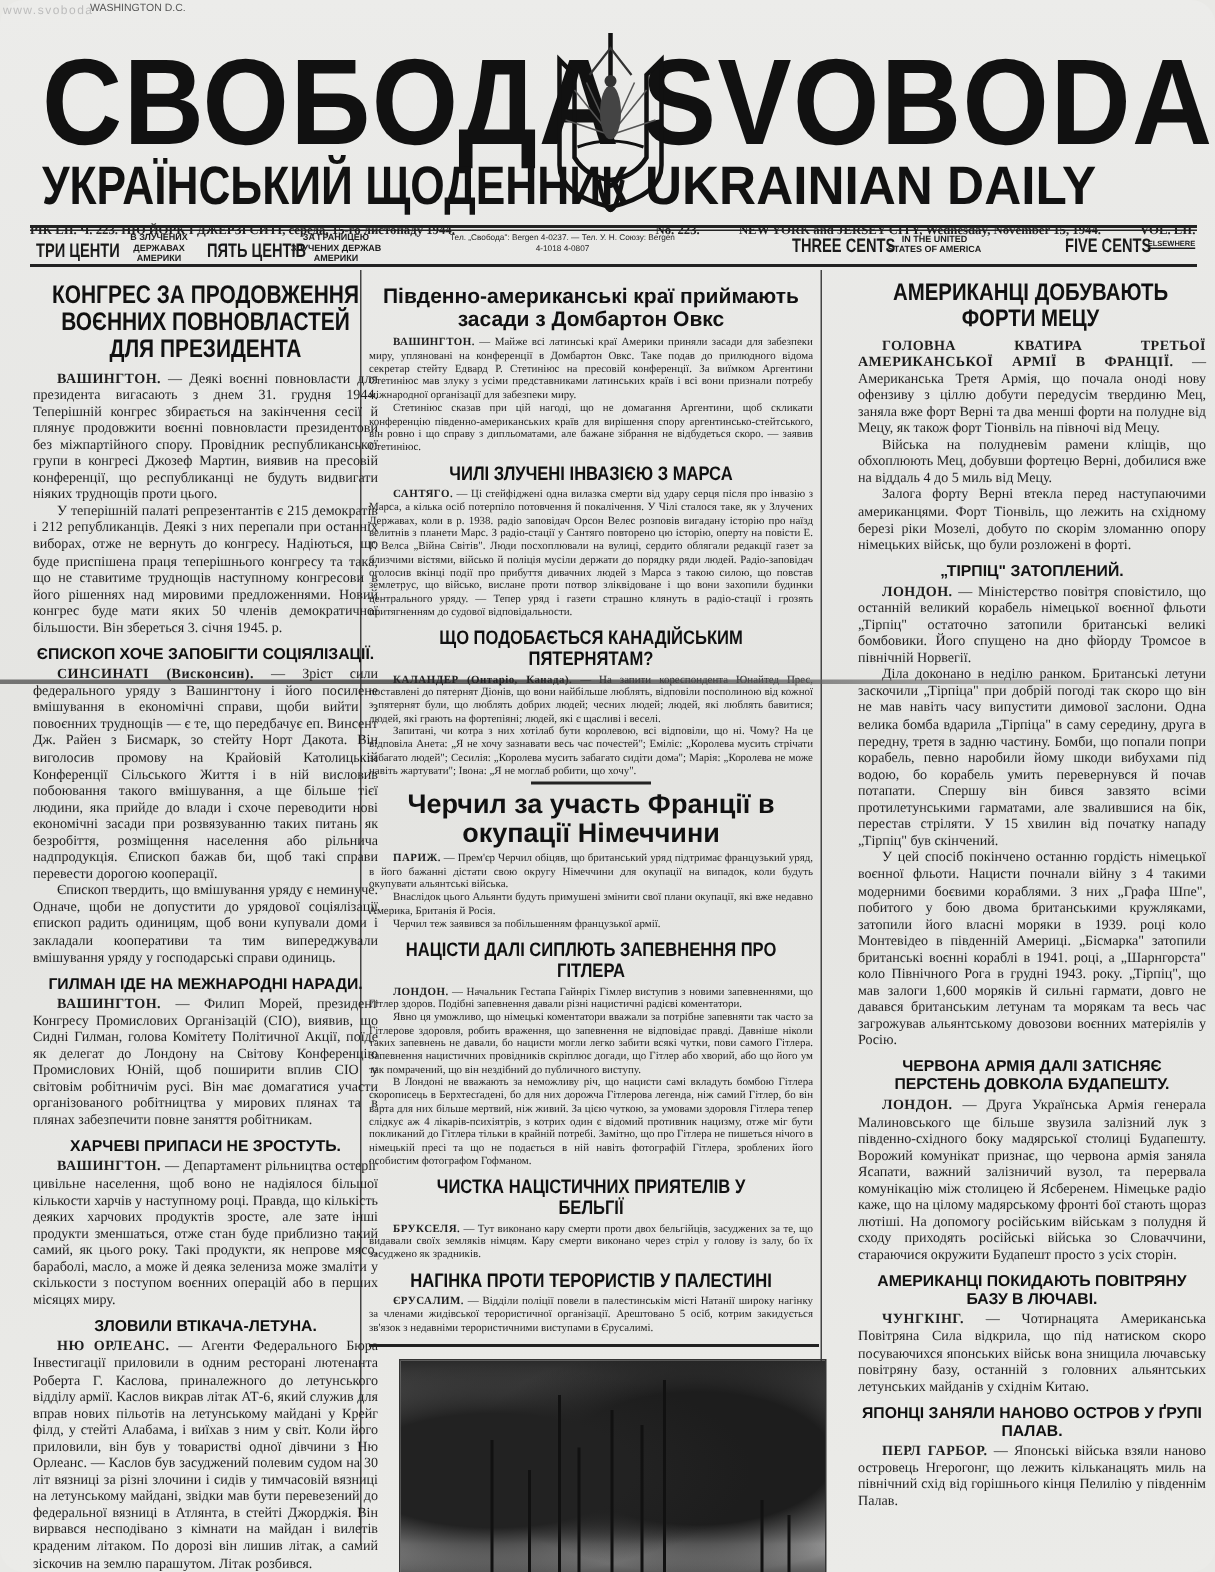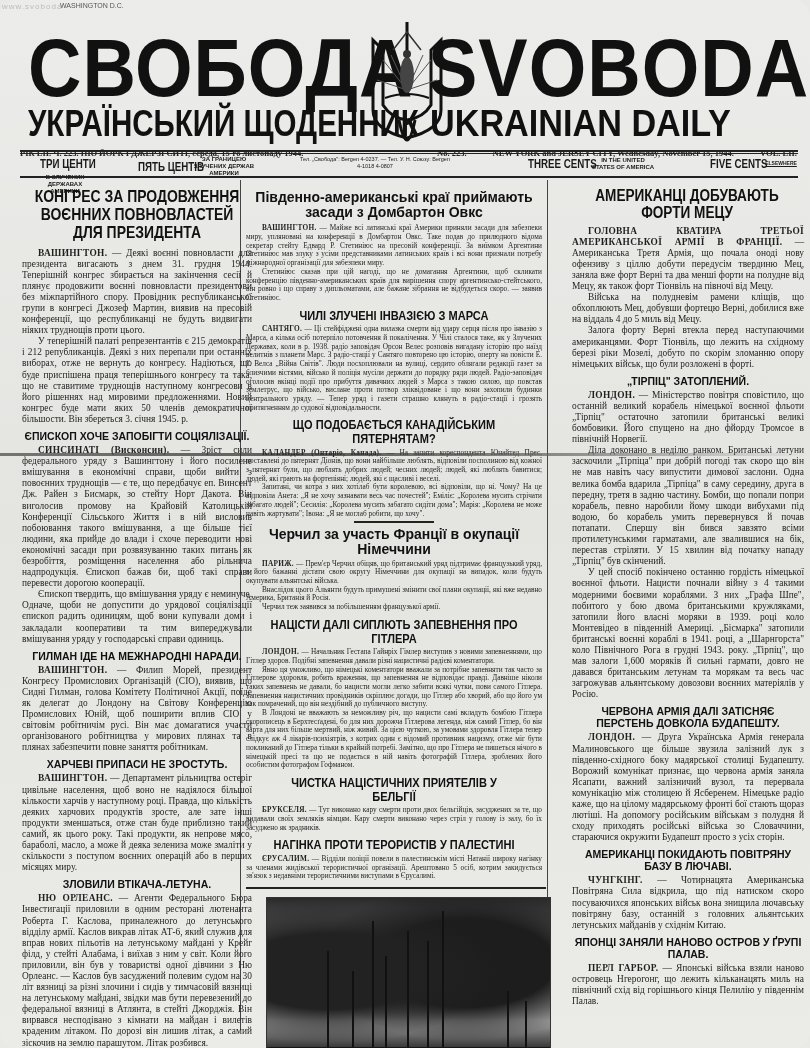--- a/index.html
+++ b/index.html
@@ -131,21 +131,21 @@
   <div class="dateline-en">
     <span>No. 223.</span>
     <span>NEW YORK and JERSEY CITY, Wednesday, November 15, 1944.</span>
     <span>VOL. LII.</span>
   </div>
 
   <div class="rule" style="top:150px;height:2px;"></div>
   <div class="rule" style="top:153px;height:1px;"></div>
 
   <div class="pricebar">
-    <div class="price-item" style="left:16px;flex-direction:column;">
+    <div class="price-item" style="left:4px;">
       <span class="price-big" style="width:50px;">ТРИ ЦЕНТИ</span>
       <span class="price-small" style="width:58px;">В ЗЛУЧЕНИХ ДЕРЖАВАХ АМЕРИКИ</span>
     </div>
     <div class="price-item" style="left:118px;">
       <span class="price-big" style="width:48px;">ПЯТЬ ЦЕНТІВ</span>
       <span class="price-small" style="width:70px;">ЗА ГРАНИЦЕЮ ЗЛУЧЕНИХ ДЕРЖАВ АМЕРИКИ</span>
     </div>
     <div class="price-item" style="left:280px; width:150px;">
       <span class="price-small" style="font-size:5.5px;font-weight:normal;">Тел. „Свобода": Bergen 4-0237. — Тел. У. Н. Союзу: Bergen 4-1018 4-0807</span>
     </div>
@@ -190,21 +190,21 @@
     <p class="body-text small">Стетиніюс сказав при цій нагоді, що не домагання Аргентини, щоб скликати конференцію південно-американських країв для вирішення спору аргентинсько-стейтського, він ровно і що справу з дипльоматами, але бажане зібрання не відбудеться скоро. — заявив Стетиніюс.</p>
 
     <div class="hl-big" style="font-size:13px; margin:6px 0 3px; transform:scaleX(0.85); transform-origin:center;">ЧИЛІ ЗЛУЧЕНІ ІНВАЗІЄЮ З МАРСА</div>
     <p class="body-text small"><span class="dl">САНТЯГО.</span> <span>— Ці стейфіджені одна вилазка смерти від удару серця після про інвазію з Марса, а кілька осіб потерпіло потовчення й покалічення. У Чілі сталося таке, як у Злучених Державах, коли в р. 1938. радіо заповідач Орсон Велес розповів вигадану історію про наїзд велитнів з планети Марс. З радіо-стації у Сантяго повторено цю історію, оперту на повісти Е. Г. Велса „Війна Світів". Люди посхоплювали на вулиці, сердито облягали редакції газет за близчими вістями, військо й поліція мусіли держати до порядку ряди людей. Радіо-заповідач оголосив вкінці події про прибуття дивачних людей з Марса з такою силою, що повстав землетрус, що військо, вислане проти потвор зліквідоване і що вони захопили будинки центрального уряду. — Тепер уряд і газети страшно клянуть в радіо-стації і грозять притягненням до судової відповідальности.</span></p>
 
     <div class="hl-big" style="font-size:13px; margin:6px 0 3px; transform:scaleX(0.85); transform-origin:center;">ЩО ПОДОБАЄТЬСЯ КАНАДІЙСЬКИМ ПЯТЕРНЯТАМ?</div>
     <p class="body-text small"><span class="dl">КАЛАНДЕР (Онтаріо, Канада).</span> <span>— На запити кореспондента Юнайтед Прес, поставлені до пятернят Діонів, що вони найбільше люблять, відповіли посполиною від кожної з пятернят були, що люблять добрих людей; чесних людей; людей, які люблять бавитися; людей, які грають на фортепіяні; людей, які є щасливі і веселі.</span></p>
     <p class="body-text small">Запитані, чи котра з них хотілаб бути королевою, всі відповіли, що ні. Чому? На це відповіла Анета: „Я не хочу зазнавати весь час почестей"; Еміліє: „Королева мусить стрічати забагато людей"; Сесилія: „Королева мусить забагато сидіти дома"; Марія: „Королева не може навіть жартувати"; Івона: „Я не моглаб робити, що хочу".</p>
     <div class="ornament"></div>
 
-    <div class="hl-big" style="font-size:14px; margin:4px 0 3px;">Черчил за участь Франції в окупації Німеччини</div>
+    <div class="hl-big" style="font-size:18px; margin:4px 0 3px;">Черчил за участь Франції в окупації Німеччини</div>
     <p class="body-text small"><span class="dl">ПАРИЖ.</span> <span>— Прем'єр Черчил обіцяв, що британський уряд підтримає французький уряд, в його бажанні дістати свою округу Німеччини для окупації на випадок, коли будуть окупувати альянтські війська.</span></p>
     <p class="body-text small">Внаслідок цього Альянти будуть примушені змінити свої плани окупації, які вже недавно Америка, Британія й Росія.</p>
     <p class="body-text small">Черчил теж заявився за побільшенням французької армії.</p>
 
     <div class="hl-big" style="font-size:13px; margin:6px 0 3px; transform:scaleX(0.85); transform-origin:center;">НАЦІСТИ ДАЛІ СИПЛЮТЬ ЗАПЕВНЕННЯ ПРО ГІТЛЕРА</div>
     <p class="body-text small"><span class="dl">ЛОНДОН.</span> <span>— Начальник Гестапа Гайнріх Гімлер виступив з новими запевненнями, що Гітлер здоров. Подібні запевнення давали різні нацистичні радієві коментатори.</span></p>
     <p class="body-text small">Явно ця уможливо, що німецькі коментатори вважали за потрібне запевняти так часто за Гітлерове здоровля, робить враження, що запевнення не відповідає правді. Давніше ніколи таких запевнень не давали, бо нацисти могли легко забити всякі чутки, пови самого Гітлера. Запевнення нацистичних провідників скріплює догади, що Гітлер або хворий, або що його ум так помрачений, що він нездібний до публичного виступу.</p>
     <p class="body-text small">В Лондоні не вважають за неможливу річ, що нацисти самі вкладуть бомбою Гітлера скорописець в Берхтесґадені, бо для них дорожча Гітлерова легенда, ніж самий Гітлер, бо він варта для них більше мертвий, ніж живий. За цією чуткою, за умовами здоровля Гітлера тепер слідкує аж 4 лікарів-психіятрів, з котрих один є відомий противник нацизму, отже міг бути покликаний до Гітлера тільки в крайній потребі. Замітно, що про Гітлера не пишеться нічого в німецькій пресі та що не подається в ній навіть фотографій Гітлера, зроблених його особистим фотографом Гофманом.</p>
 
     <div class="hl-big" style="font-size:13px; margin:6px 0 3px; transform:scaleX(0.85); transform-origin:center;">ЧИСТКА НАЦІСТИЧНИХ ПРИЯТЕЛІВ У БЕЛЬГІЇ</div>

